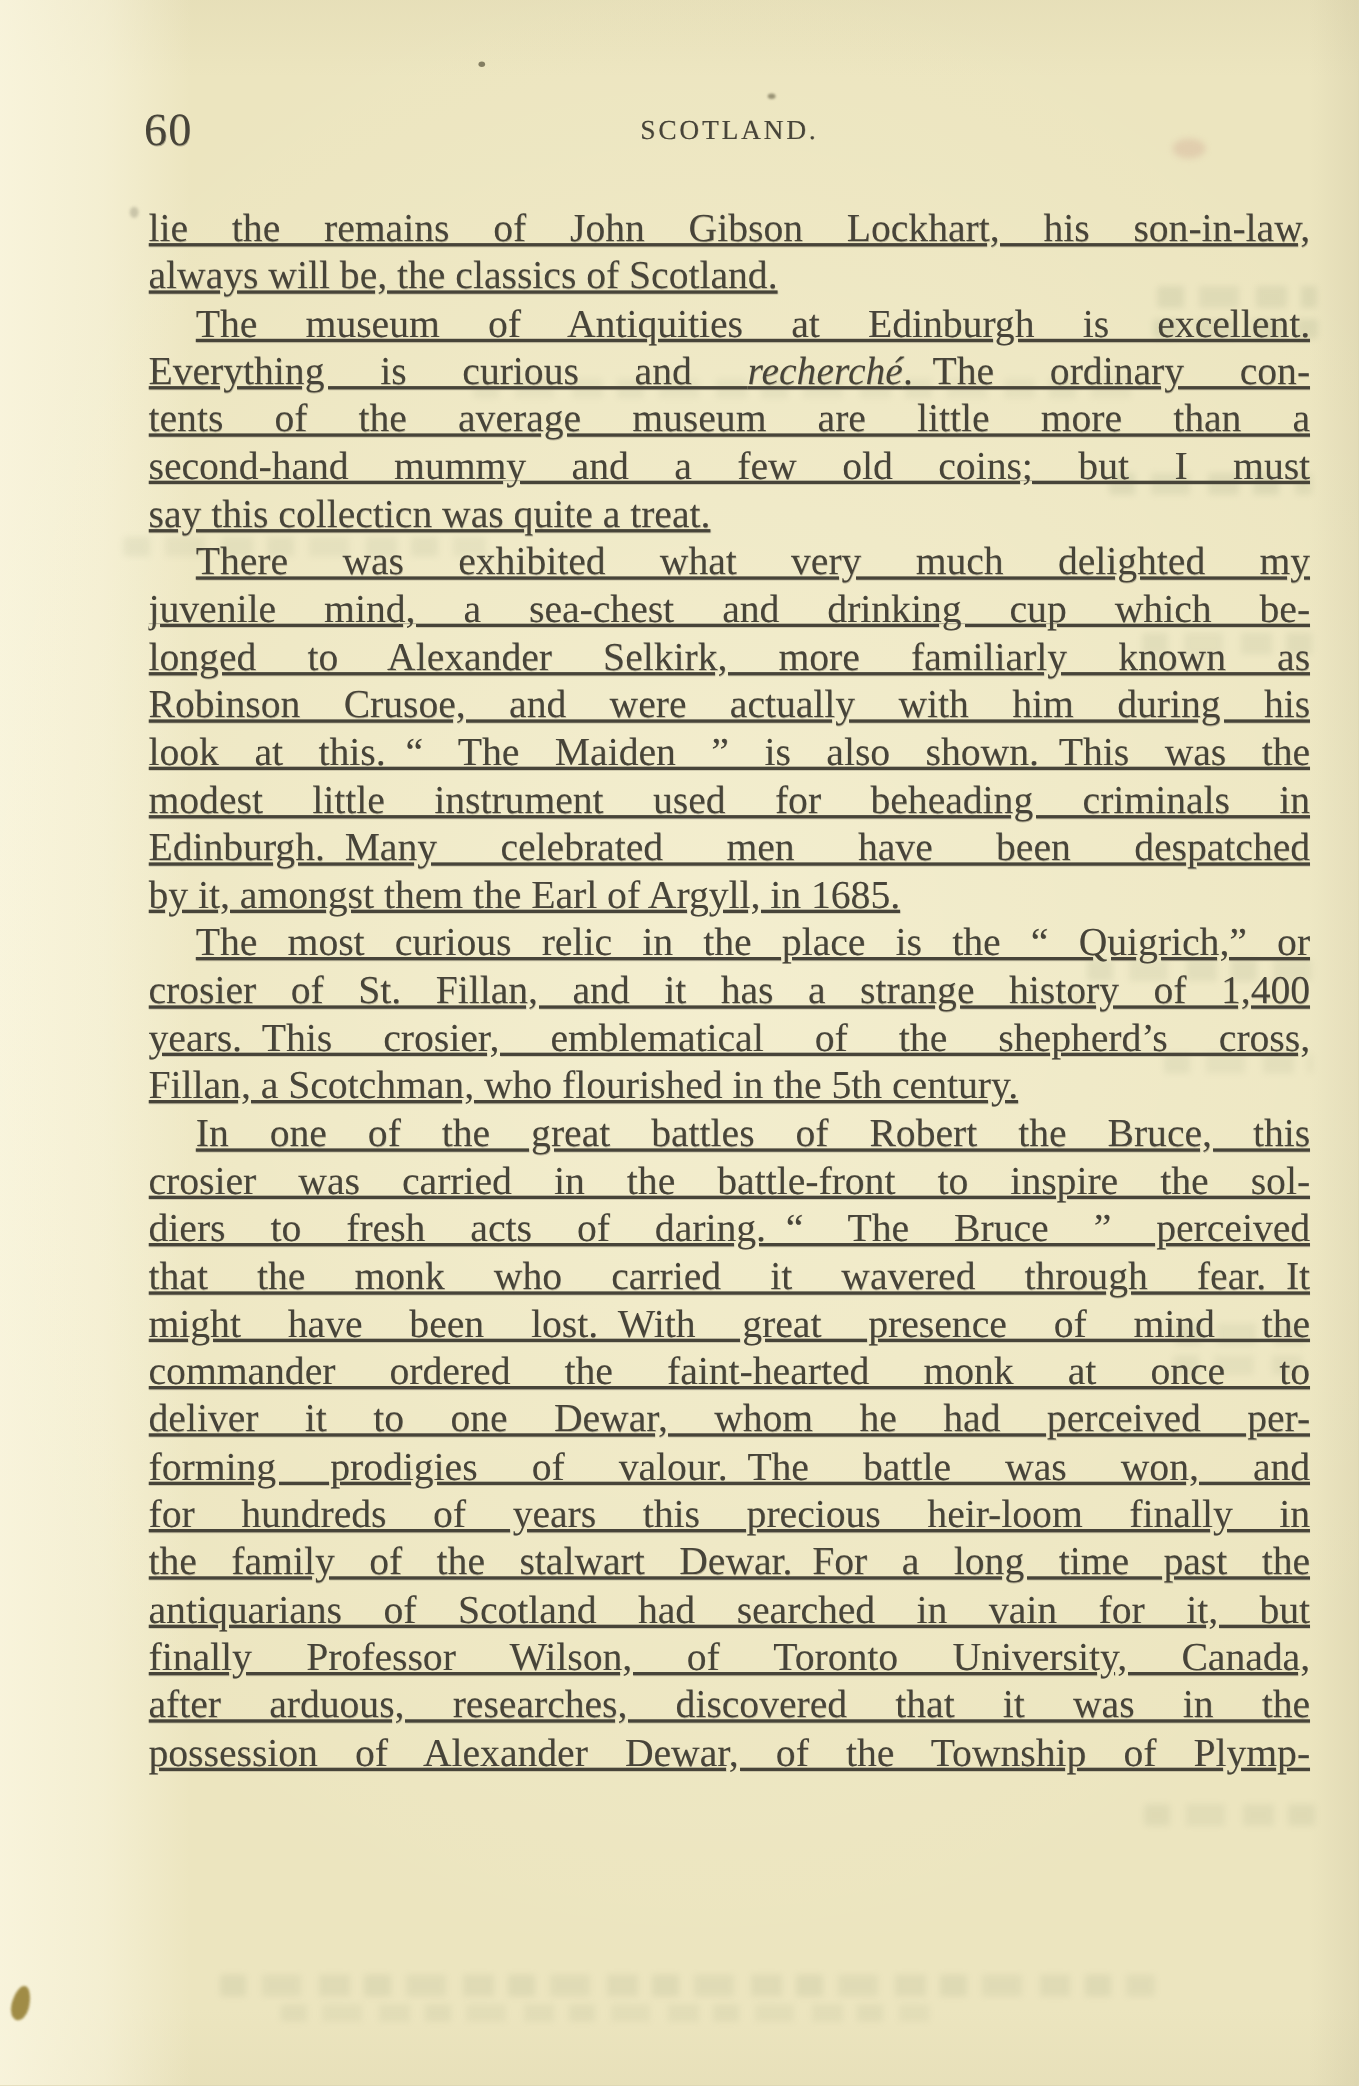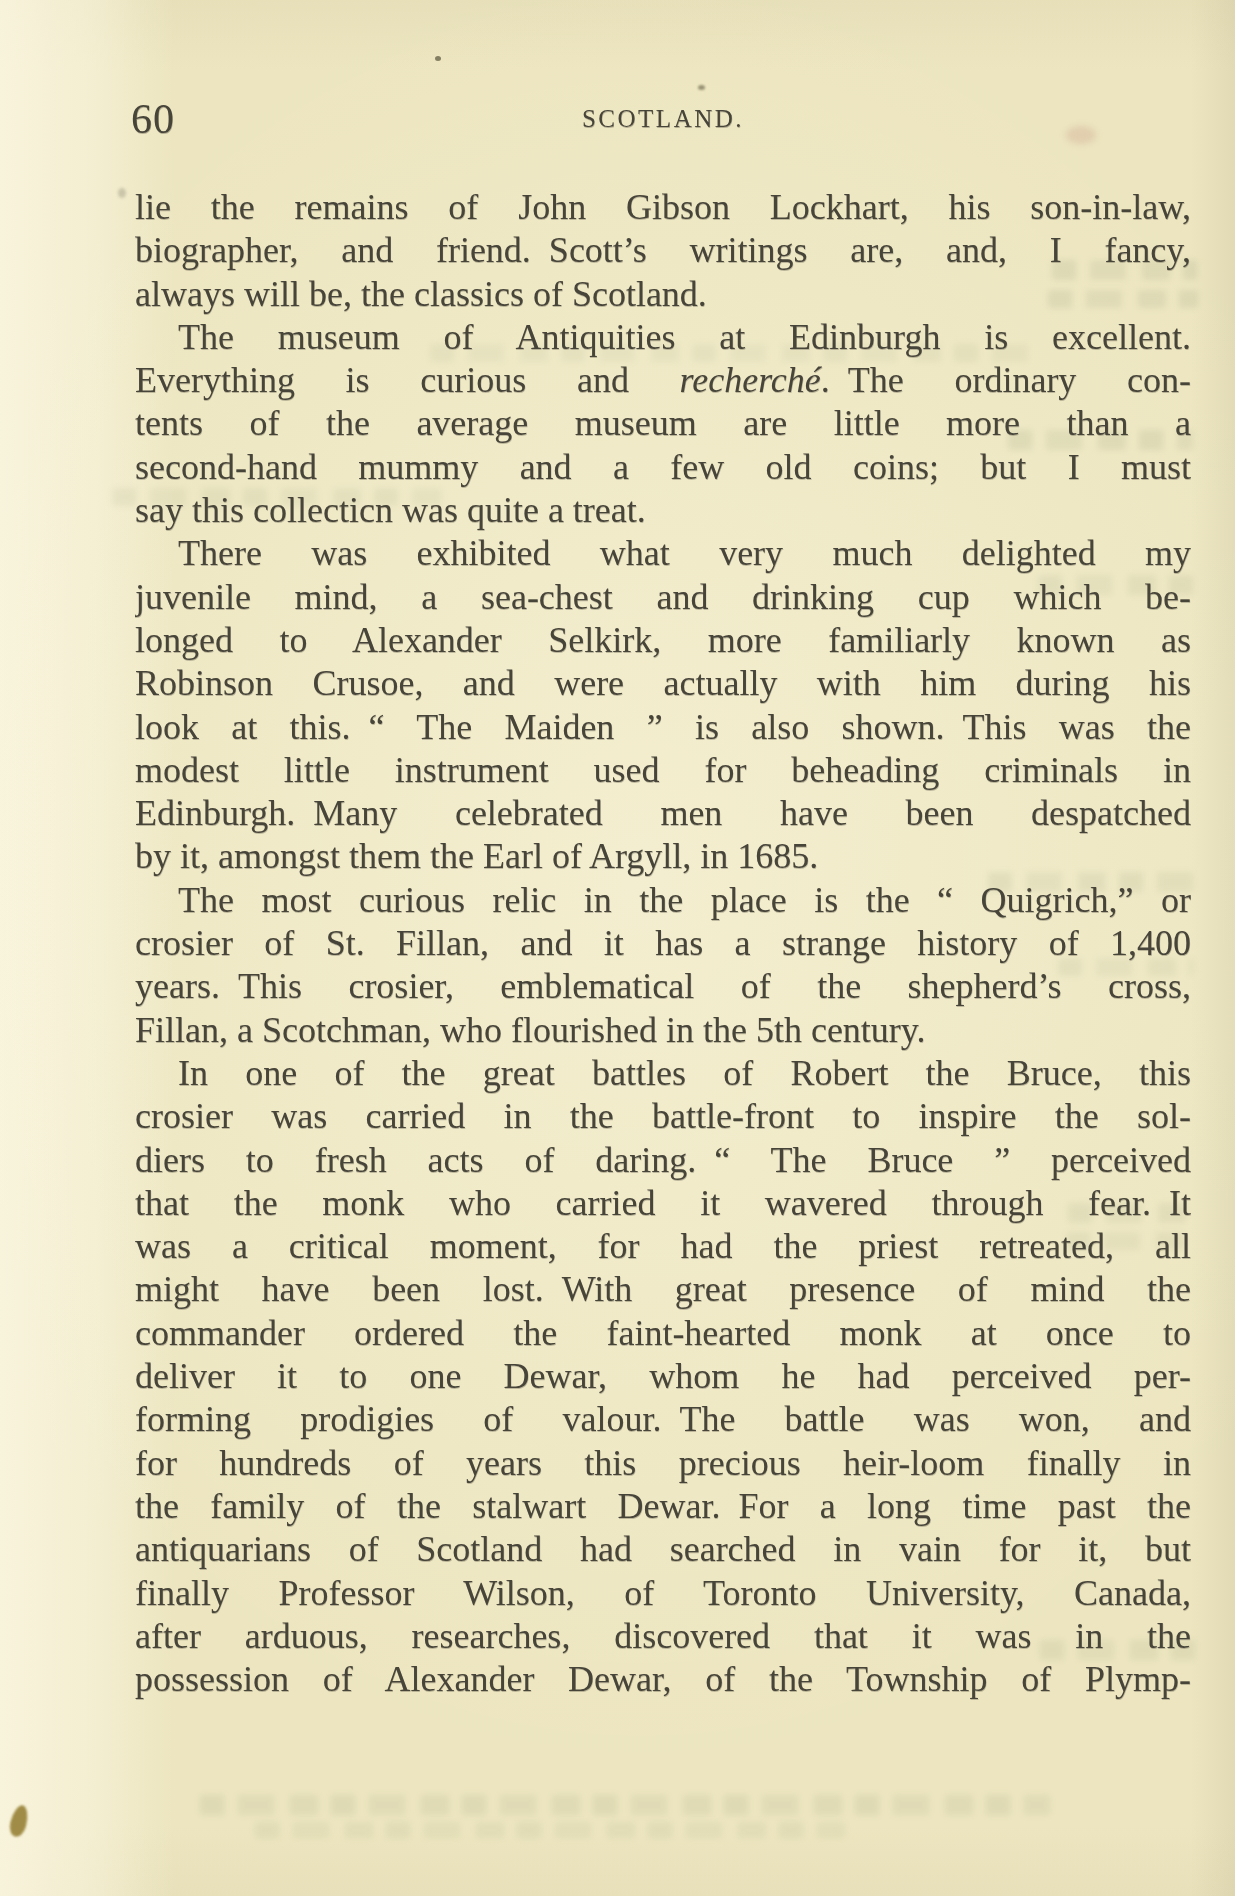--- a/index.html
+++ b/index.html
@@ -32,20 +32,21 @@
   
   .body-text{
     position:absolute;left:135px;top:186px;width:1056px;
     font-size:36px;line-height:43.3px;
     text-shadow:0.4px 0.6px 0.6px rgba(70,64,52,0.30);
   }
   .line{
     height:43.3px;overflow:hidden;
     text-align:justify;
     text-align-last:justify;
+    text-decoration:underline;
   }
   .line.end{text-align-last:left;}
   .line.indent{text-indent:43px;}
   .line em{font-style:italic;}
   
   .ghost{
     position:absolute;
     background-image:repeating-linear-gradient(90deg,
       rgba(141,152,116,0.55) 0px, rgba(141,152,116,0.55) 24px,
       rgba(141,152,116,0) 24px, rgba(141,152,116,0) 38px,
@@ -90,21 +91,20 @@
   <div class="speck spk4"></div>
   <div class="speck spk5"></div>
 
   <header>
     <span class="pagenum">60</span>
     <span class="running-title">SCOTLAND.</span>
   </header>
 
   <main class="body-text">
       <div class="line"><span>lie the remains of John Gibson Lockhart, his son-in-law,</span></div>
-      <div class="line"><span>biographer, and friend. Scott’s writings are, and, I fancy,</span></div>
       <div class="line end"><span>always will be, the classics of Scotland.</span></div>
       <div class="line indent"><span>The museum of Antiquities at Edinburgh is excellent.</span></div>
       <div class="line"><span>Everything is curious and </span><em>recherché</em><span>. The ordinary con-</span></div>
       <div class="line"><span>tents of the average museum are little more than a</span></div>
       <div class="line"><span>second-hand mummy and a few old coins; but I must</span></div>
       <div class="line end"><span>say this collecticn was quite a treat.</span></div>
       <div class="line indent"><span>There was exhibited what very much delighted my</span></div>
       <div class="line"><span>juvenile mind, a sea-chest and drinking cup which be-</span></div>
       <div class="line"><span>longed to Alexander Selkirk, more familiarly known as</span></div>
       <div class="line"><span>Robinson Crusoe, and were actually with him during his</span></div>
@@ -113,21 +113,20 @@
       <div class="line"><span>Edinburgh. Many celebrated men have been despatched</span></div>
       <div class="line end"><span>by it, amongst them the Earl of Argyll, in 1685.</span></div>
       <div class="line indent"><span>The most curious relic in the place is the “ Quigrich,” or</span></div>
       <div class="line"><span>crosier of St. Fillan, and it has a strange history of 1,400</span></div>
       <div class="line"><span>years. This crosier, emblematical of the shepherd’s cross,</span></div>
       <div class="line end"><span>Fillan, a Scotchman, who flourished in the 5th century.</span></div>
       <div class="line indent"><span>In one of the great battles of Robert the Bruce, this</span></div>
       <div class="line"><span>crosier was carried in the battle-front to inspire the sol-</span></div>
       <div class="line"><span>diers to fresh acts of daring. “ The Bruce ” perceived</span></div>
       <div class="line"><span>that the monk who carried it wavered through fear. It</span></div>
-      <div class="line"><span>was a critical moment, for had the priest retreated, all</span></div>
       <div class="line"><span>might have been lost. With great presence of mind the</span></div>
       <div class="line"><span>commander ordered the faint-hearted monk at once to</span></div>
       <div class="line"><span>deliver it to one Dewar, whom he had perceived per-</span></div>
       <div class="line"><span>forming prodigies of valour. The battle was won, and</span></div>
       <div class="line"><span>for hundreds of years this precious heir-loom finally in</span></div>
       <div class="line"><span>the family of the stalwart Dewar. For a long time past the</span></div>
       <div class="line"><span>antiquarians of Scotland had searched in vain for it, but</span></div>
       <div class="line"><span>finally Professor Wilson, of Toronto University, Canada,</span></div>
       <div class="line"><span>after arduous, researches, discovered that it was in the</span></div>
       <div class="line"><span>possession of Alexander Dewar, of the Township of Plymp-</span></div>

